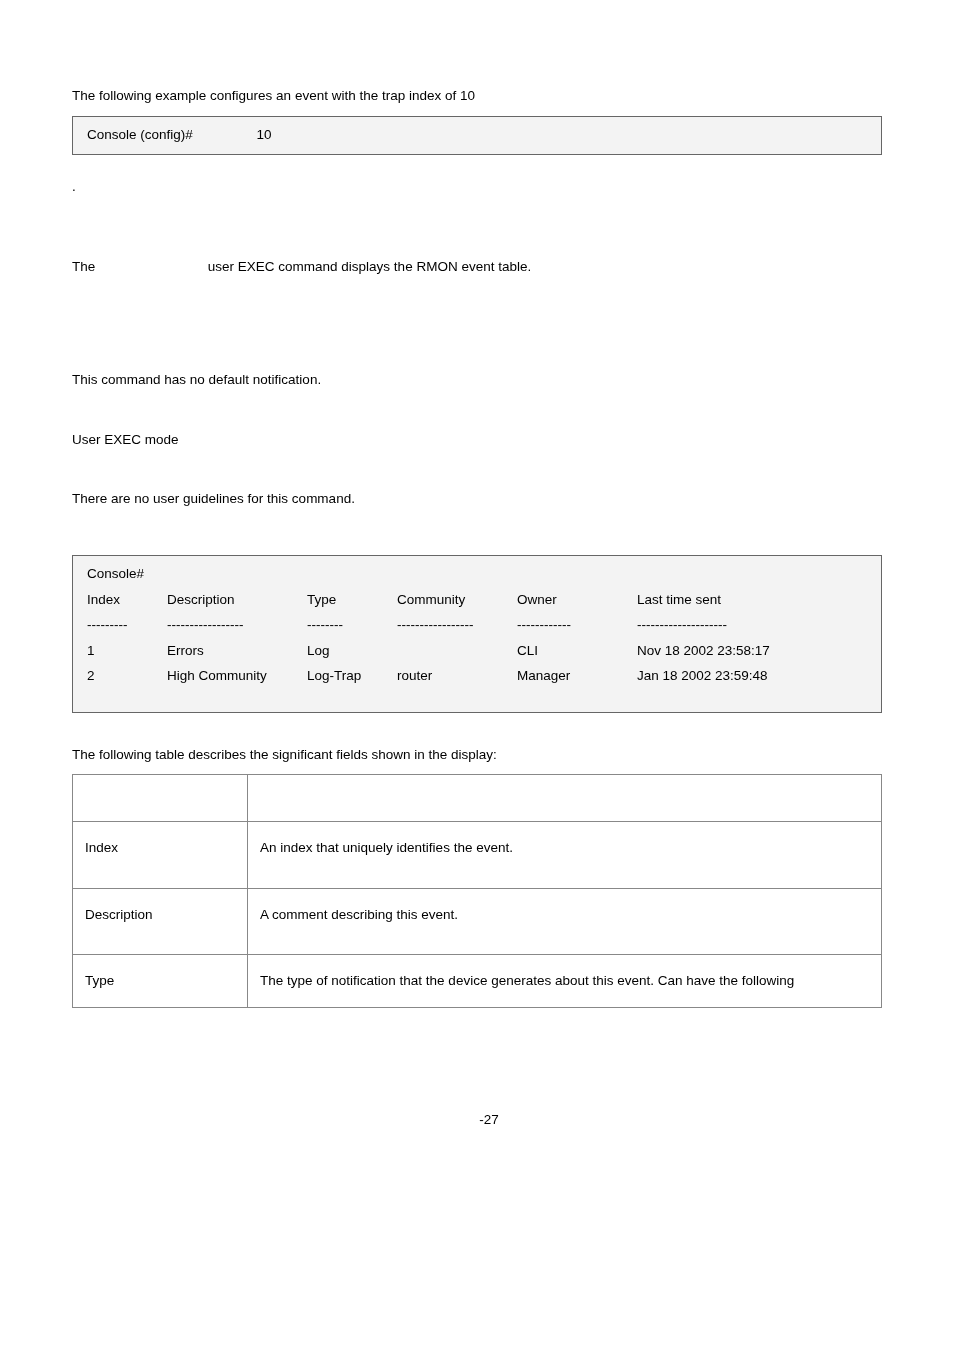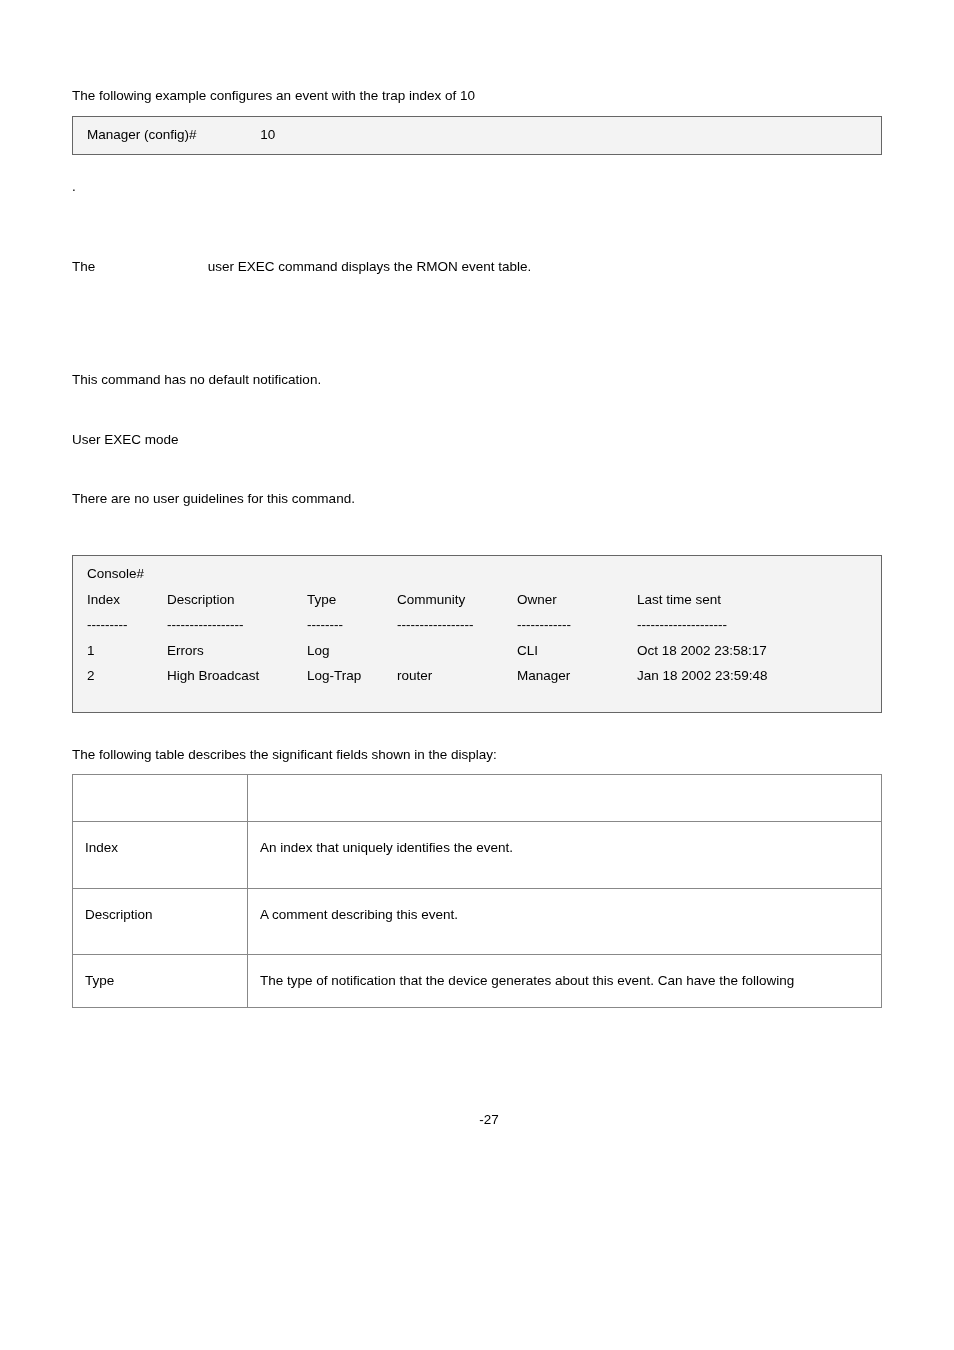--- a/index.html
+++ b/index.html
@@ -65,21 +65,21 @@
   .col-last  { flex: 1; }
 </style>
 </head>
 <body>
 
 <div class="page">
 
   <p class="para">The following example configures an event with the trap index of 10</p>
 
   <div class="code-box">
-    <span class="cmd-text"><span>Manager (config)#</span>                 <span>10</span></span>
+    <span class="cmd-text"><span>Console (config)#</span>                 <span>10</span></span>
   </div>
 
   <p class="sep-dot">.</p>
 
   <div class="gap-md"></div>
 
   <p class="para">
     <span>The</span>
     <span style="display:inline-block; width:105px;"></span>
     <span>user EXEC command displays the RMON event table.</span>
@@ -121,26 +121,26 @@
       <div class="col-owner">------------</div>
       <div class="col-last">--------------------</div>
     </div>
 
     <div class="console-row" style="margin-bottom:6px;">
       <div class="col-idx">1</div>
       <div class="col-desc">Errors</div>
       <div class="col-type">Log</div>
       <div class="col-comm"></div>
       <div class="col-owner">CLI</div>
-      <div class="col-last">Oct 18 2002 23:58:17</div>
+      <div class="col-last">Nov 18 2002 23:58:17</div>
     </div>
 
     <div class="console-row">
       <div class="col-idx">2</div>
-      <div class="col-desc">High Broadcast</div>
+      <div class="col-desc">High Community</div>
       <div class="col-type">Log-Trap</div>
       <div class="col-comm">router</div>
       <div class="col-owner">Manager</div>
       <div class="col-last">Jan 18 2002 23:59:48</div>
     </div>
   </div>
 
   <div class="gap-sm"></div>
 
   <p class="para">The following table describes the significant fields shown in the display:</p>

